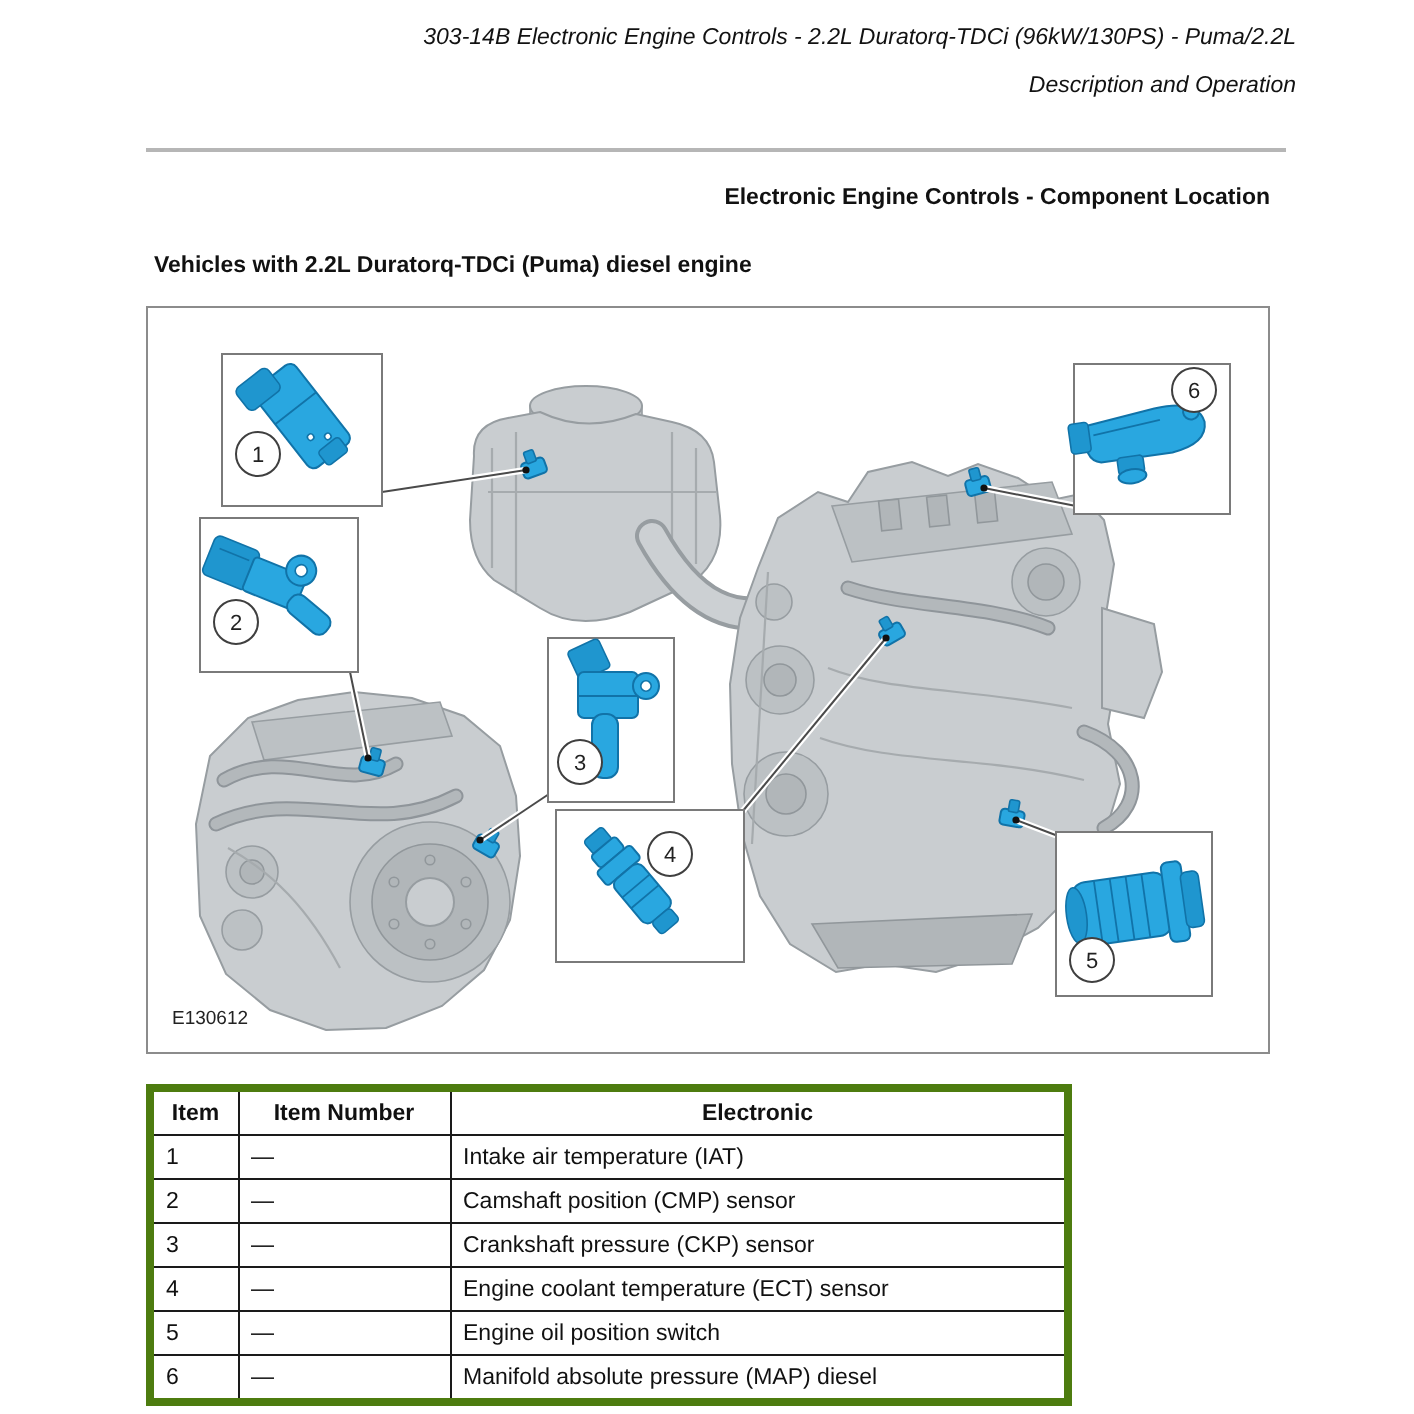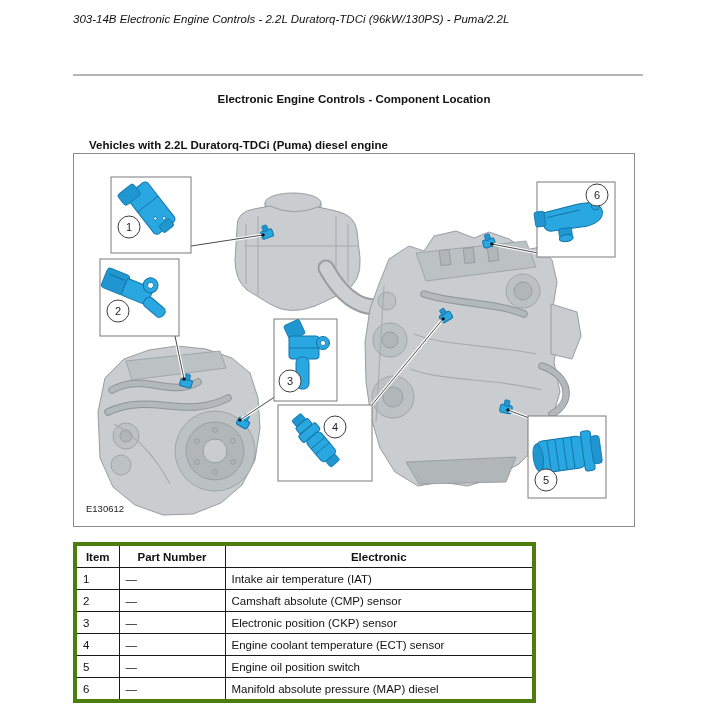--- a/index.html
+++ b/index.html
@@ -1,26 +1,26 @@
 <!DOCTYPE html>
 <html><head>
 <meta charset="utf-8">
 <style>
   html,body{margin:0;padding:0;}
   body{
     width:707px;height:707px;background:#ffffff;overflow:hidden;position:relative;
     font-family:"Liberation Sans", sans-serif;color:#111;
   }
-  .doc-header{position:absolute;left:73px;top:12px;width:575px;font-style:italic;font-size:11.5px;line-height:15px;}
+  .doc-header{position:absolute;left:73px;top:12px;width:575px;font-style:italic;font-size:11.5px;line-height:15px;text-align:right;}
   .breadcrumb{margin:0;}
   .bc-line{display:block;}
   .doc-section{margin:9px 0 0 0;}
   .divider{position:absolute;left:73px;top:74px;width:570px;height:2px;background:#b6b6b6;}
-  .page-title{position:absolute;left:73px;top:93px;width:562px;margin:0;text-align:center;font-size:11.5px;font-weight:bold;}
-  .page-subtitle{position:absolute;left:73px;top:123px;margin:16px;font-size:11.5px;font-weight:bold;}
+  .page-title{position:absolute;left:73px;top:93px;width:562px;margin:0;text-align:right;font-size:11.5px;font-weight:bold;}
+  .page-subtitle{position:absolute;left:73px;top:123px;margin:4px;font-size:11.5px;font-weight:bold;}
   .diagram{position:absolute;left:73px;top:153px;width:562px;height:374px;margin:0;border:1px solid #8c8c8c;box-sizing:border-box;background:#fff;}
   .diagram svg{display:block;width:560px;height:372px;}
 
   
   .g-fill{fill:#c9cdd0;stroke:#979da1;stroke-width:1;}
   .g-mid{fill:#bcc1c4;stroke:#979da1;stroke-width:0.8;}
   .g-dark{fill:#b1b6b9;stroke:#91979b;stroke-width:0.8;}
   .g-line{stroke:#a6abae;stroke-width:1.1;fill:none;}
   .hose-d{stroke:#8f959a;stroke-width:7.5;fill:none;stroke-linecap:round;}
   .hose{stroke:#b3b8bb;stroke-width:5.5;fill:none;stroke-linecap:round;}
@@ -50,20 +50,21 @@
 </style>
 </head>
 <body>
 
 <div class="page">
 
   <header class="doc-header">
     <p class="breadcrumb">
       <span class="bc-line">303-14B Electronic Engine Controls - 2.2L Duratorq-TDCi (96kW/130PS) - Puma/2.2L</span>
     </p>
+    <p class="doc-section">Description and Operation</p>
   </header>
 
   <div class="divider"></div>
 
   <h1 class="page-title">Electronic Engine Controls - Component Location</h1>
   <h2 class="page-subtitle">Vehicles with 2.2L Duratorq-TDCi (Puma) diesel engine</h2>
 
   <figure class="diagram">
     <svg viewBox="0 0 560 372" xmlns="http://www.w3.org/2000/svg">
 
@@ -279,39 +280,39 @@
 
   <table class="parts-table">
     <colgroup>
         <col style="width:44px">
         <col style="width:106px">
         <col style="width:309px">
       </colgroup>
     <thead>
       <tr>
         <th>Item</th>
-        <th>Part Number</th>
+        <th>Item Number</th>
         <th>Electronic</th>
       </tr>
     </thead>
     <tbody>
       <tr>
         <td>1</td>
         <td>—</td>
         <td>Intake air temperature (IAT)</td>
       </tr>
       <tr>
         <td>2</td>
         <td>—</td>
-        <td>Camshaft absolute (CMP) sensor</td>
+        <td>Camshaft position (CMP) sensor</td>
       </tr>
       <tr>
         <td>3</td>
         <td>—</td>
-        <td>Electronic position (CKP) sensor</td>
+        <td>Crankshaft pressure (CKP) sensor</td>
       </tr>
       <tr>
         <td>4</td>
         <td>—</td>
         <td>Engine coolant temperature (ECT) sensor</td>
       </tr>
       <tr>
         <td>5</td>
         <td>—</td>
         <td>Engine oil position switch</td>

